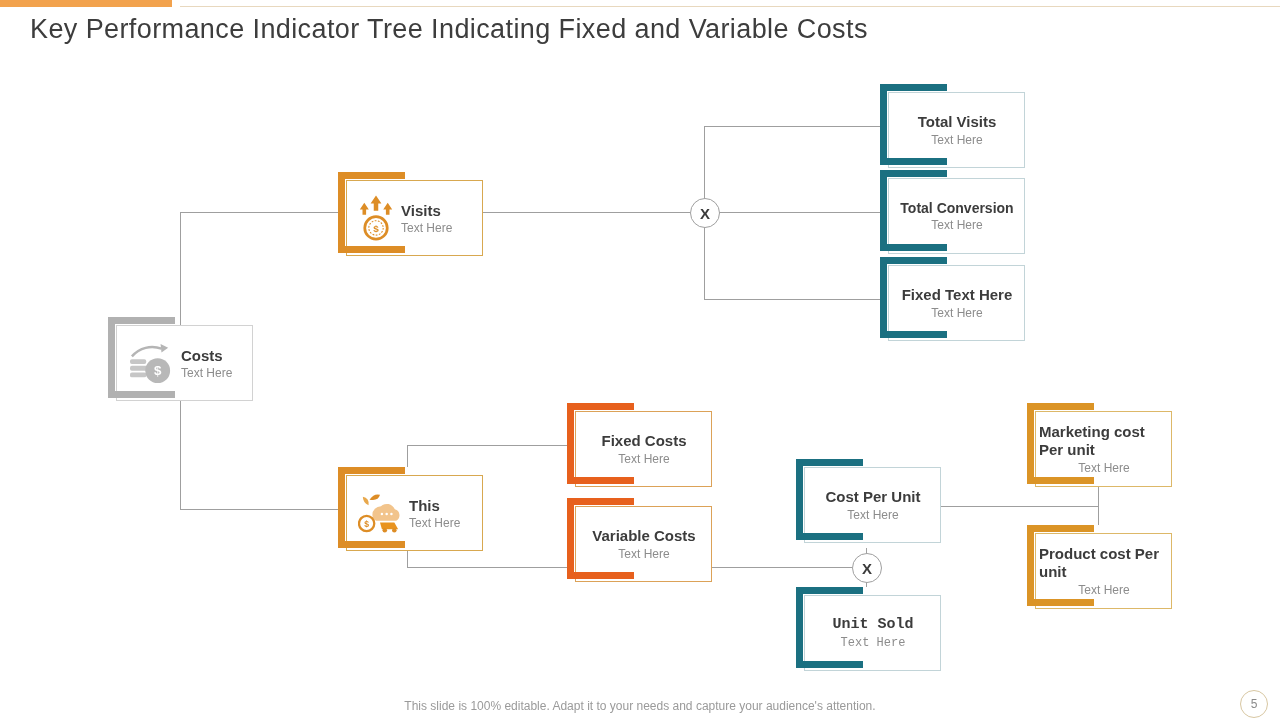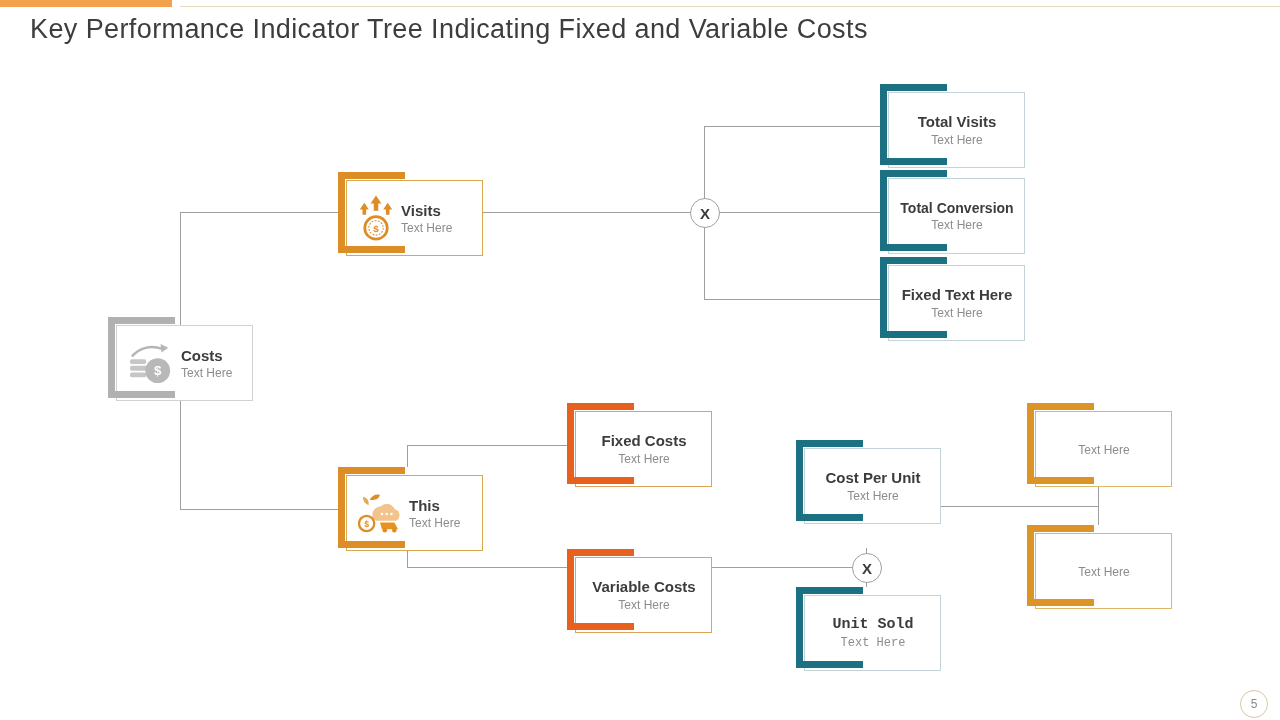--- a/index.html
+++ b/index.html
@@ -158,21 +158,21 @@
 
   <div class="node theme-red" style="left:567px;top:403px;">
     <div class="thin"></div>
     <div class="thick"></div>
     <div class="content">
       <span class="node-title">Fixed Costs</span>
       <span class="node-sub">Text Here</span>
     </div>
   </div>
 
-  <div class="node theme-red" style="left:567px;top:549px;">
+  <div class="node theme-red" style="left:567px;top:498px;">
     <div class="thin"></div>
     <div class="thick"></div>
     <div class="content">
       <span class="node-title">Variable Costs</span>
       <span class="node-sub">Text Here</span>
     </div>
   </div>
 
   <div class="node theme-teal" style="left:880px;top:84px;">
     <div class="thin"></div>
@@ -194,21 +194,21 @@
 
   <div class="node theme-teal" style="left:880px;top:257px;">
     <div class="thin"></div>
     <div class="thick"></div>
     <div class="content">
       <span class="node-title">Fixed Text Here</span>
       <span class="node-sub">Text Here</span>
     </div>
   </div>
 
-  <div class="node theme-teal" style="left:796px;top:440px;">
+  <div class="node theme-teal" style="left:796px;top:459px;">
     <div class="thin"></div>
     <div class="thick"></div>
     <div class="content">
       <span class="node-title">Cost Per Unit</span>
       <span class="node-sub">Text Here</span>
     </div>
   </div>
 
   <div class="node theme-teal" style="left:796px;top:587px;font-family:Liberation Mono, monospace;">
     <div class="thin"></div>
@@ -216,30 +216,33 @@
     <div class="content">
       <span class="node-title">Unit Sold</span>
       <span class="node-sub">Text Here</span>
     </div>
   </div>
 
   <div class="node theme-gold" style="left:1027px;top:403px;">
     <div class="thin"></div>
     <div class="thick"></div>
     <div class="content">
+      <span class="node-title">Marketing cost Per unit</span>
       <span class="node-sub">Text Here</span>
     </div>
   </div>
 
   <div class="node theme-gold" style="left:1027px;top:525px;">
     <div class="thin"></div>
     <div class="thick"></div>
     <div class="content">
+      <span class="node-title">Product cost Per unit</span>
       <span class="node-sub">Text Here</span>
     </div>
   </div>
 
   <div class="op-circle" style="left:690px;top:198px;">X</div>
   <div class="op-circle" style="left:852px;top:553px;">X</div>
 
+  <div class="footer-note">This slide is 100% editable. Adapt it to your needs and capture your audience's attention.</div>
   <div class="page-circle">5</div>
 
 </div>
 
 </body></html>

